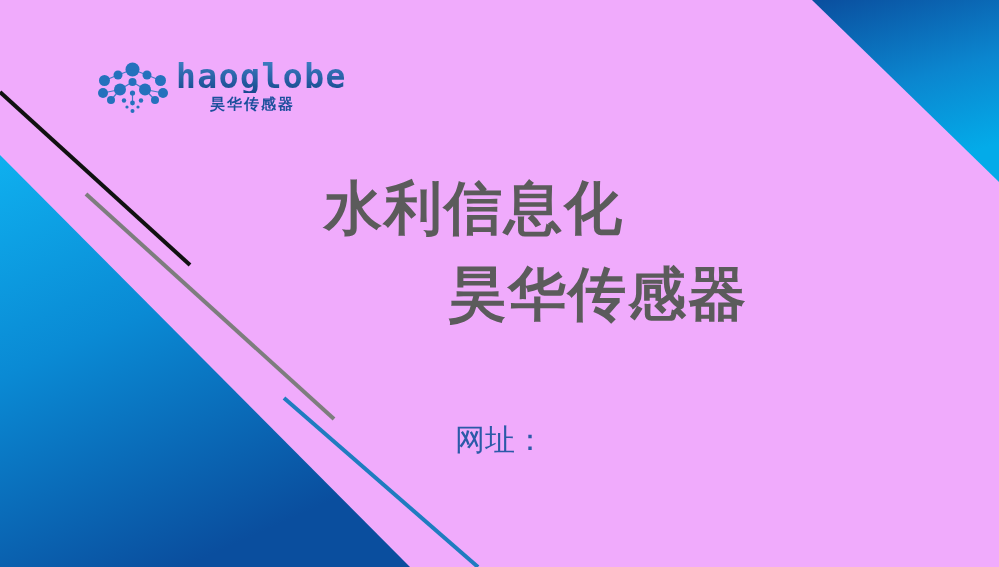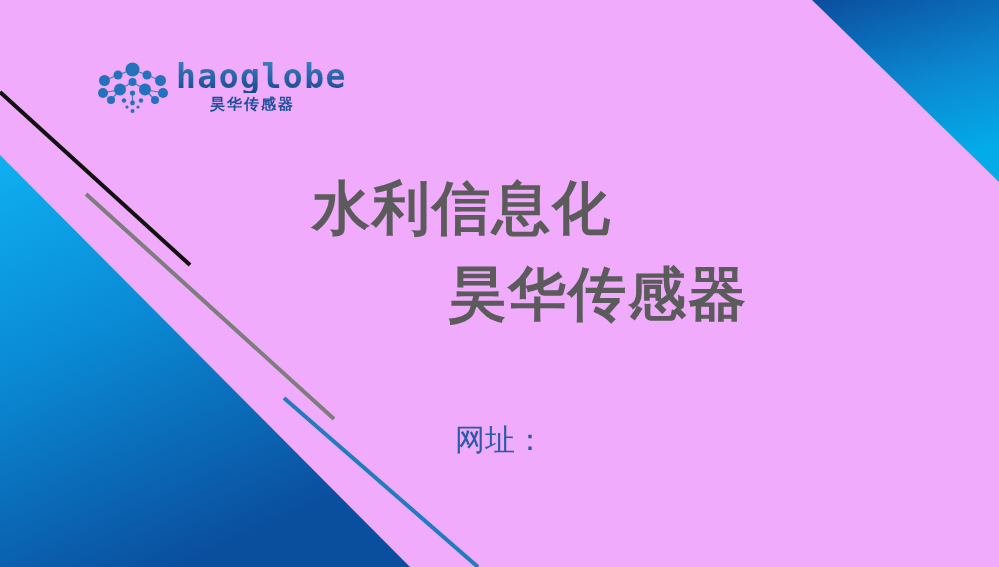--- a/index.html
+++ b/index.html
@@ -79,21 +79,21 @@
   }
   .headline-line {
     font-family: "DejaVu Sans", sans-serif;
     font-weight: bold;
     font-size: 58px;
     line-height: 86px;
     color: #5b5b5b;
     letter-spacing: 2px;
     white-space: nowrap;
   }
-  .headline-line.line1 { margin-left: 12px; }
+  .headline-line.line1 { margin-left: 24px; }
   .headline-line.line2 { margin-left: 148px; }
 
   
   .website {
     position: absolute;
     left: 455px;
     top: 420px;
     display: flex;
     align-items: baseline;
     white-space: nowrap;

